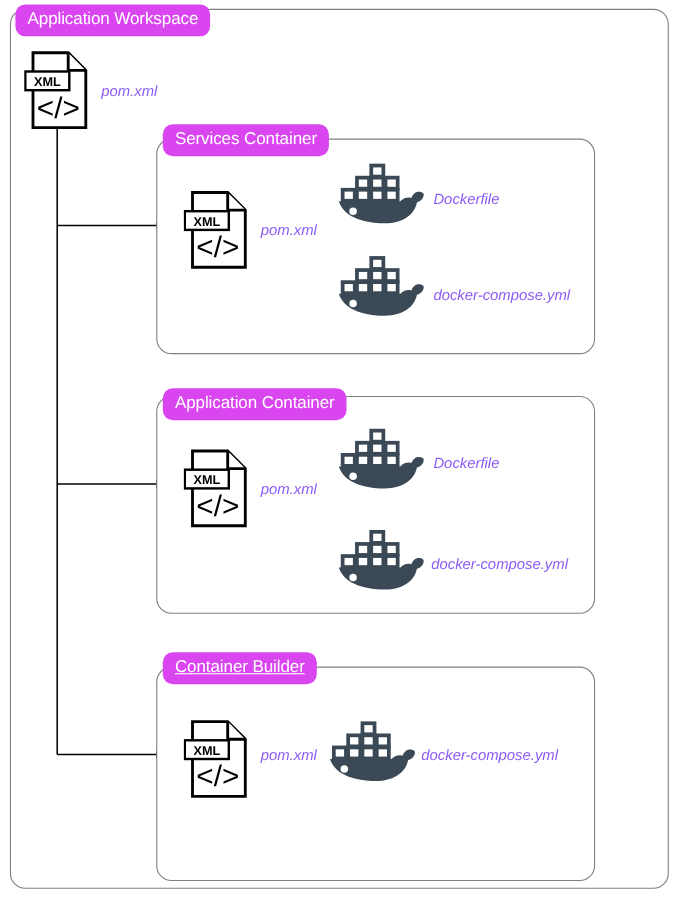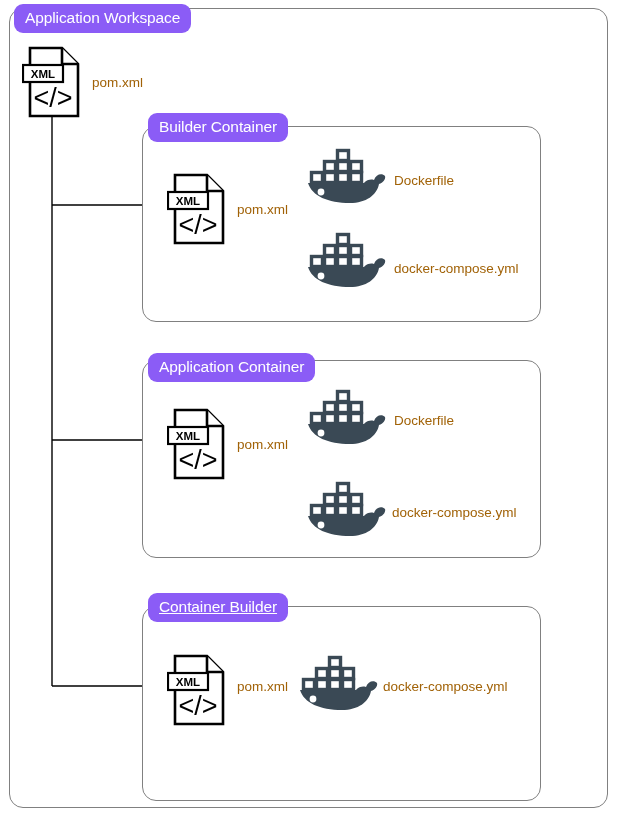--- a/index.html
+++ b/index.html
@@ -36,41 +36,42 @@
     box-sizing: border-box;
     background: #ffffff;
   }
   #panel-services    { left: 142px; top: 126px; width: 399px; height: 196px; }
   #panel-application { left: 142px; top: 360px; width: 399px; height: 198px; }
   #panel-builder     { left: 142px; top: 606px; width: 399px; height: 195px; }
 
   
   .title-pill {
     position: absolute;
-    background: #8b5cf6;
+    background: #d946ef;
     color: #ffffff;
     border-radius: 9px;
     font-size: 15.5px;
     line-height: 1;
     padding: 6px 11px 7px 11px;
     white-space: nowrap;
     letter-spacing: -0.1px;
   }
   #workspace-title { left: 14px;  top: 4px;   }
   #title-services     { left: 148px; top: 113px; }
   #title-application  { left: 148px; top: 353px; }
   #title-builder      { left: 148px; top: 593px; text-decoration: underline; }
 
   
   .file-label {
     position: absolute;
     font-size: 13.5px;
-    color: #a16207;
+    color: #8b5cf6;
     white-space: nowrap;
     line-height: 1;
+    font-style: italic;
   }
 
   
   .icon-xml, .icon-docker {
     position: absolute;
     text-align: right;
   }
   .icon-xml  { width: 60px; height: 74px; }
   .icon-docker { width: 82px; height: 58px; }
 
@@ -104,21 +105,21 @@
 
   <path d="M52,686 L150,686" stroke="#000000" stroke-width="1.4" fill="none" marker-end="url(#arrowhead)"></path>
 </svg>
 
 <div class="panel" id="panel-services"></div>
 <div class="panel" id="panel-application"></div>
 <div class="panel" id="panel-builder"></div>
 
 <div class="title-pill" id="workspace-title">Application Workspace</div>
 
-<div class="title-pill" id="title-services">Builder Container</div>
+<div class="title-pill" id="title-services">Services Container</div>
 
 <div class="title-pill" id="title-application">Application Container</div>
 
 <div class="title-pill" id="title-builder">Container Builder</div>
 
 <div class="icon-xml" style="left:22px; top:45px;">
   <svg viewBox="0 0 60 74" width="60" height="74" xmlns="http://www.w3.org/2000/svg">
     <path d="M8,3 L40,3 L56,19 L56,71 L8,71 Z" fill="#ffffff" stroke="#000000" stroke-width="2.6" stroke-linejoin="miter"></path>
     <path d="M40,3 L40,19 L56,19" fill="#ffffff" stroke="#000000" stroke-width="2.6" stroke-linejoin="miter"></path>
     <rect x="1" y="20" width="40" height="17" fill="#ffffff" stroke="#000000" stroke-width="2.2"></rect>

